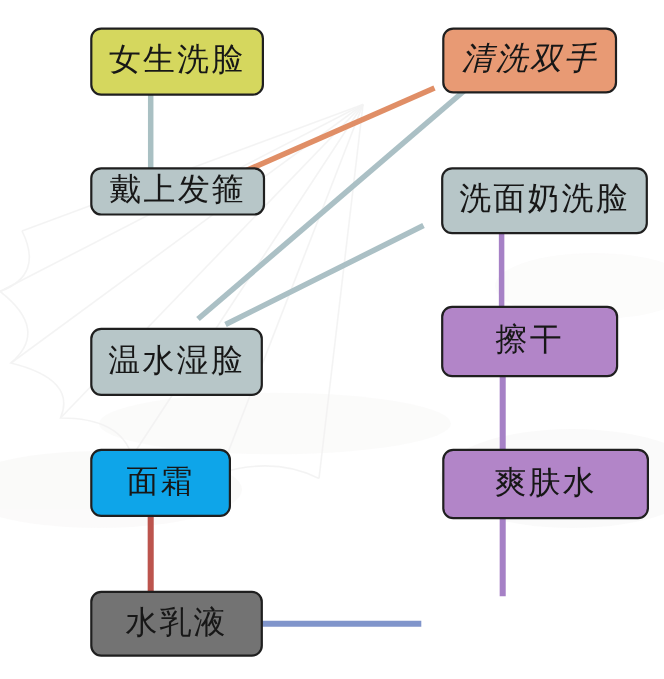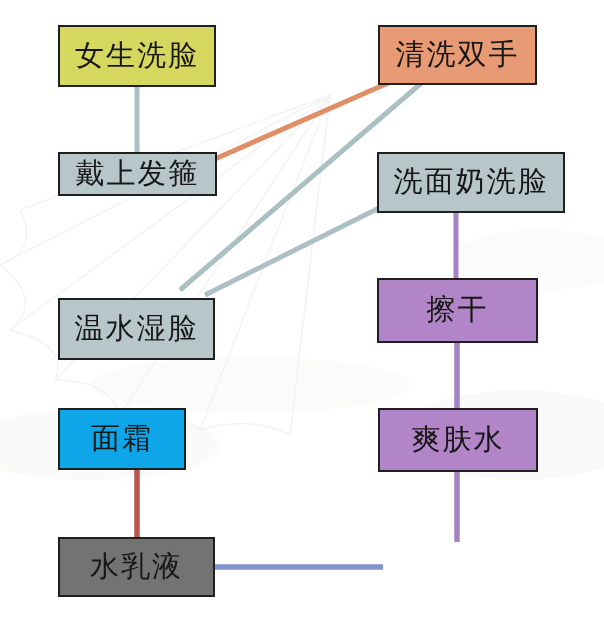--- a/index.html
+++ b/index.html
@@ -19,26 +19,27 @@
     position: absolute;
     left: 0;
     top: 0;
     width: 604px;
     height: 617px;
   }
   .node {
     position: absolute;
     box-sizing: border-box;
     border: 2.5px solid #1f1f1f;
-    border-radius: 0;
+    border-radius: 10px;
     display: flex;
     align-items: center;
     justify-content: center;
     cursor: pointer;
     z-index: 3;
+    margin-left: 24px;
   }
   .node .label {
     font-size: 29px;
     letter-spacing: 2px;
     color: #171717;
     white-space: nowrap;
     line-height: 1;
     transform: translateY(-1px);
   }
   #watermark { z-index: 1; }
@@ -76,38 +77,38 @@
       <line x1="456" y1="205" x2="456" y2="285" stroke="#a681c6" stroke-width="5" stroke-linecap="butt"></line>
       <line x1="457" y1="338" x2="457" y2="415" stroke="#a681c6" stroke-width="5.5" stroke-linecap="butt"></line>
       <line x1="457" y1="465" x2="457" y2="542" stroke="#a681c6" stroke-width="5.5" stroke-linecap="butt"></line>
       <line x1="137" y1="465" x2="137" y2="542" stroke="#bc544d" stroke-width="5.5" stroke-linecap="butt"></line>
       <line x1="210" y1="567" x2="383" y2="567" stroke="#8095cb" stroke-width="5.5" stroke-linecap="butt"></line>
     </svg>
 
   <div class="node" style="left: 58px; top: 25px; width: 158px; height: 62px; background: rgb(213, 215, 94);">
     <span class="label">女生洗脸</span>
   </div>
-  <div class="node" style="left: 378px; top: 25px; width: 159px; height: 60px; background: rgb(232, 154, 116);">
+  <div class="node" style="left: 378px; top: 25px; width: 159px; height: 60px; background: rgb(232, 154, 116); font-style: italic;">
     <span class="label">清洗双手</span>
   </div>
   <div class="node" style="left: 58px; top: 152px; width: 159px; height: 44px; background: rgb(183, 198, 200);">
     <span class="label">戴上发箍</span>
   </div>
   <div class="node" style="left: 377px; top: 152px; width: 188px; height: 61px; background: rgb(183, 198, 200);">
     <span class="label">洗面奶洗脸</span>
   </div>
   <div class="node" style="left: 58px; top: 298px; width: 157px; height: 62px; background: rgb(183, 198, 200);">
     <span class="label">温水湿脸</span>
   </div>
   <div class="node" style="left: 377px; top: 278px; width: 161px; height: 65px; background: rgb(178, 133, 200);">
     <span class="label">擦干</span>
   </div>
   <div class="node" style="left: 58px; top: 408px; width: 128px; height: 62px; background: #0ea5e9;">
     <span class="label">面霜</span>
   </div>
-  <div class="node" style="left: 378px; top: 408px; width: 160px; height: 64px; background: rgb(178, 133, 200);">
+  <div class="node" style="left: 378px; top: 408px; width: 188px; height: 64px; background: rgb(178, 133, 200);">
     <span class="label">爽肤水</span>
   </div>
   <div class="node" style="left: 58px; top: 537px; width: 157px; height: 60px; background: #737373;">
     <span class="label">水乳液</span>
   </div>
 
 </div>
 
 </body></html>

